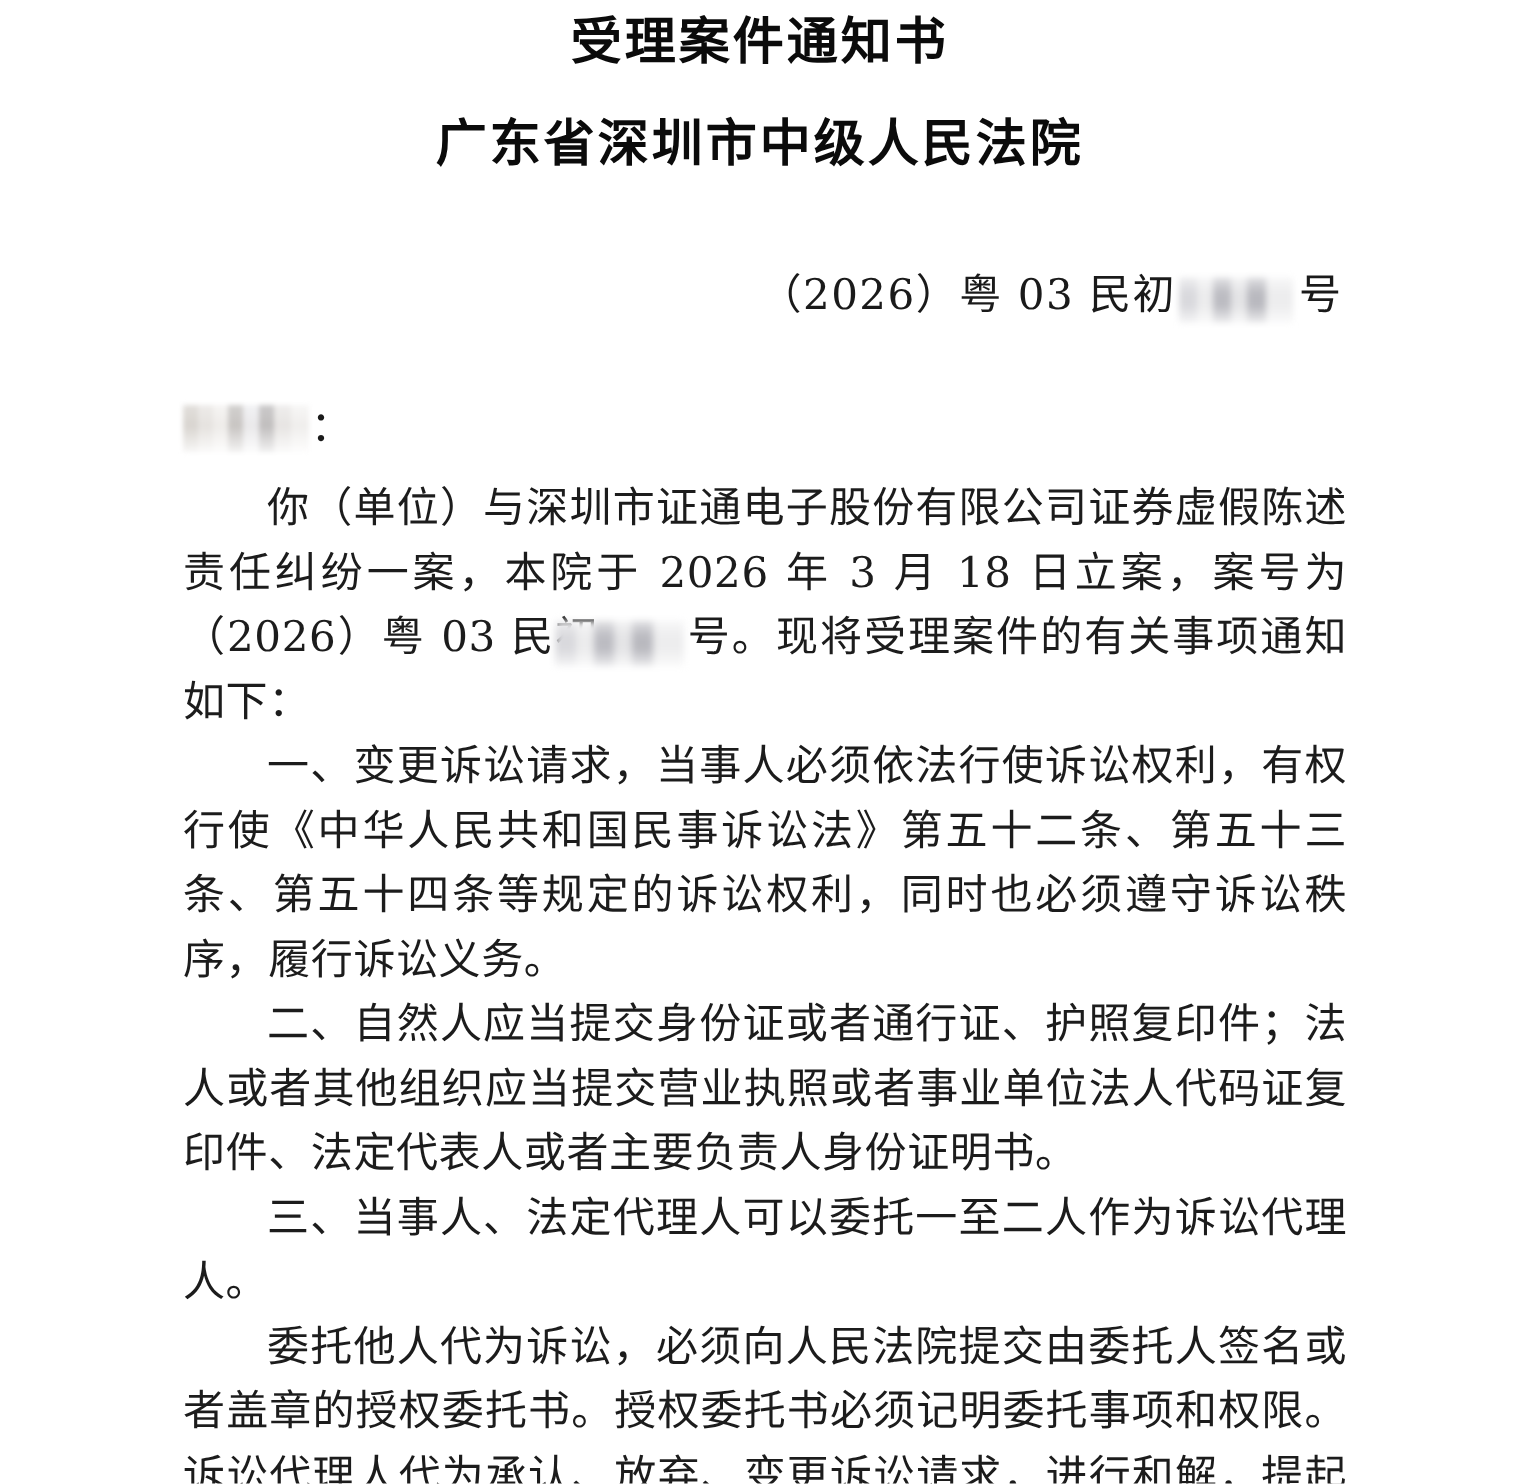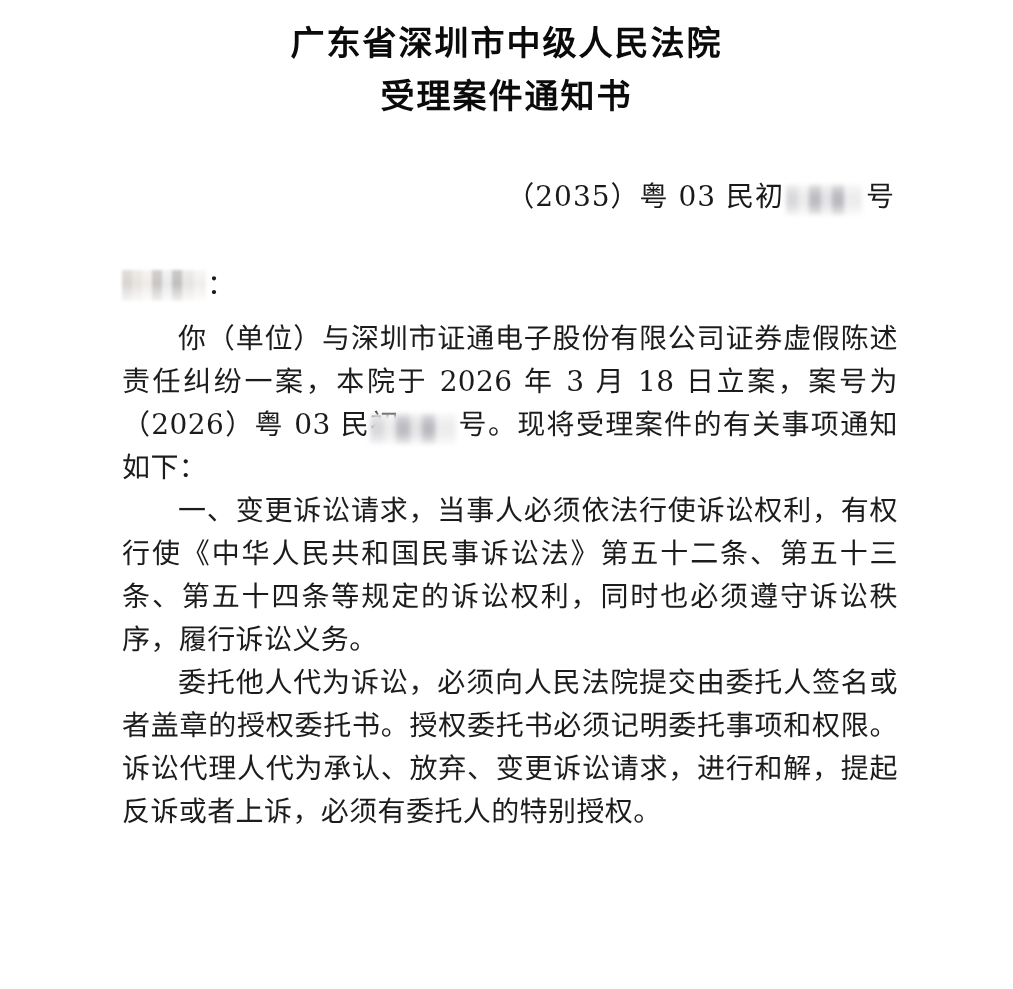--- a/index.html
+++ b/index.html
@@ -166,37 +166,39 @@
         rgba(255,255,255,0.30) 0%,
         rgba(226,222,218,0.25) 45%,
         rgba(255,255,255,0.80) 100%);
   }
 </style>
 </head>
 <body>
 
 <div class="page">
 
+  <div class="doc-title title-line-2">受理案件通知书</div>
   <div class="doc-title title-line-1">广东省深圳市中级人民法院</div>
-  <div class="doc-title title-line-2">受理案件通知书</div>
 
   <div class="case-number-line">
-    <span class="seg">（2035）粤 03 民初</span><span class="redact redact-case-number"></span><span class="seg">号</span>
+    <span class="seg">（2026）粤 03 民初</span><span class="redact redact-case-number"></span><span class="seg">号</span>
   </div>
 
   <div class="addressee-line">
     <span class="redact redact-addressee"></span>
       <span class="addressee-colon">：</span>
   </div>
 
   <div class="body-block">
 
     <p class="para indent"><span>你（单位）与深圳市证通电子股份有限公司证券虚假陈述责任纠纷一案，本院于 2026 年 3 月 18 日立案，案号为（2026）粤 03 民初</span><span class="redact redact-body-number"></span><span>号。现将受理案件的有关事项通知如下：</span></p>
 
     <p class="para indent">一、变更诉讼请求，当事人必须依法行使诉讼权利，有权行使《中华人民共和国民事诉讼法》第五十二条、第五十三条、第五十四条等规定的诉讼权利，同时也必须遵守诉讼秩序，履行诉讼义务。</p>
 
-
+    <p class="para indent">二、自然人应当提交身份证或者通行证、护照复印件；法人或者其他组织应当提交营业执照或者事业单位法人代码证复印件、法定代表人或者主要负责人身份证明书。</p>
+
+    <p class="para indent">三、当事人、法定代理人可以委托一至二人作为诉讼代理人。</p>
 
     <p class="para indent">委托他人代为诉讼，必须向人民法院提交由委托人签名或者盖章的授权委托书。授权委托书必须记明委托事项和权限。诉讼代理人代为承认、放弃、变更诉讼请求，进行和解，提起反诉或者上诉，必须有委托人的特别授权。</p>
 
   </div>
 
 </div>
 
 </body></html>

